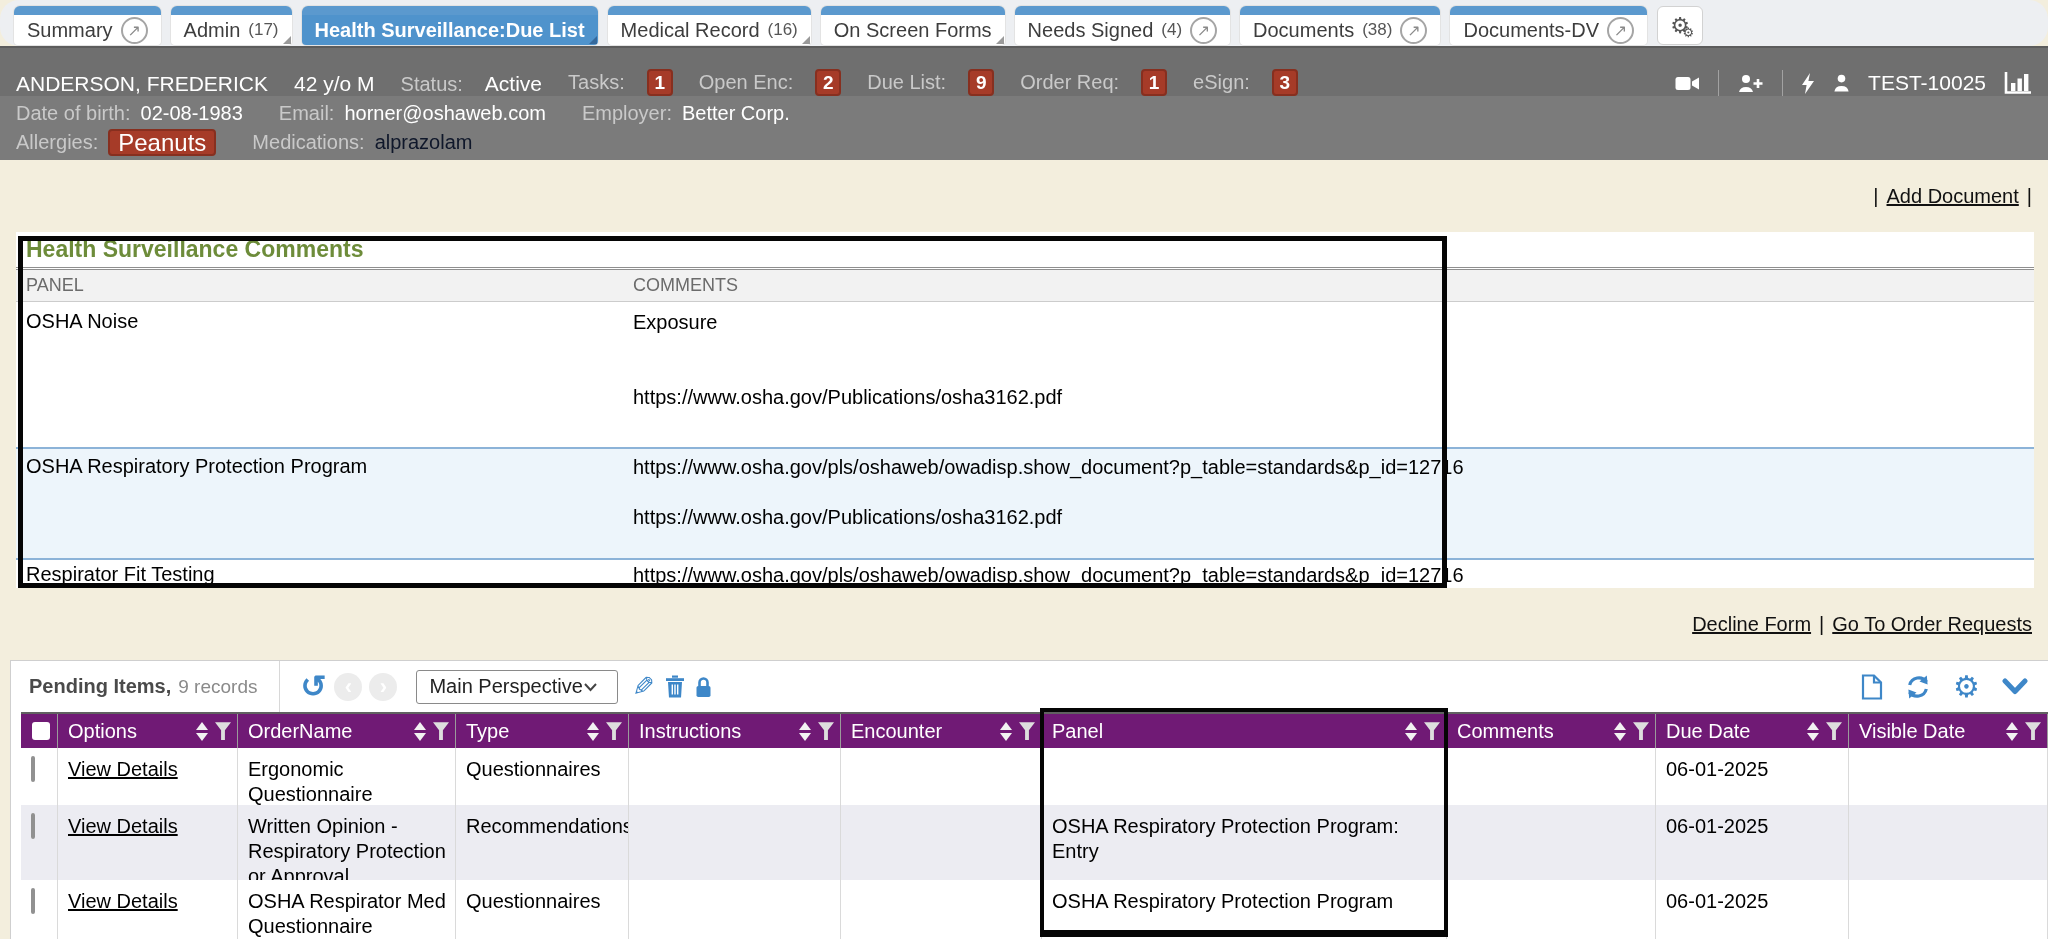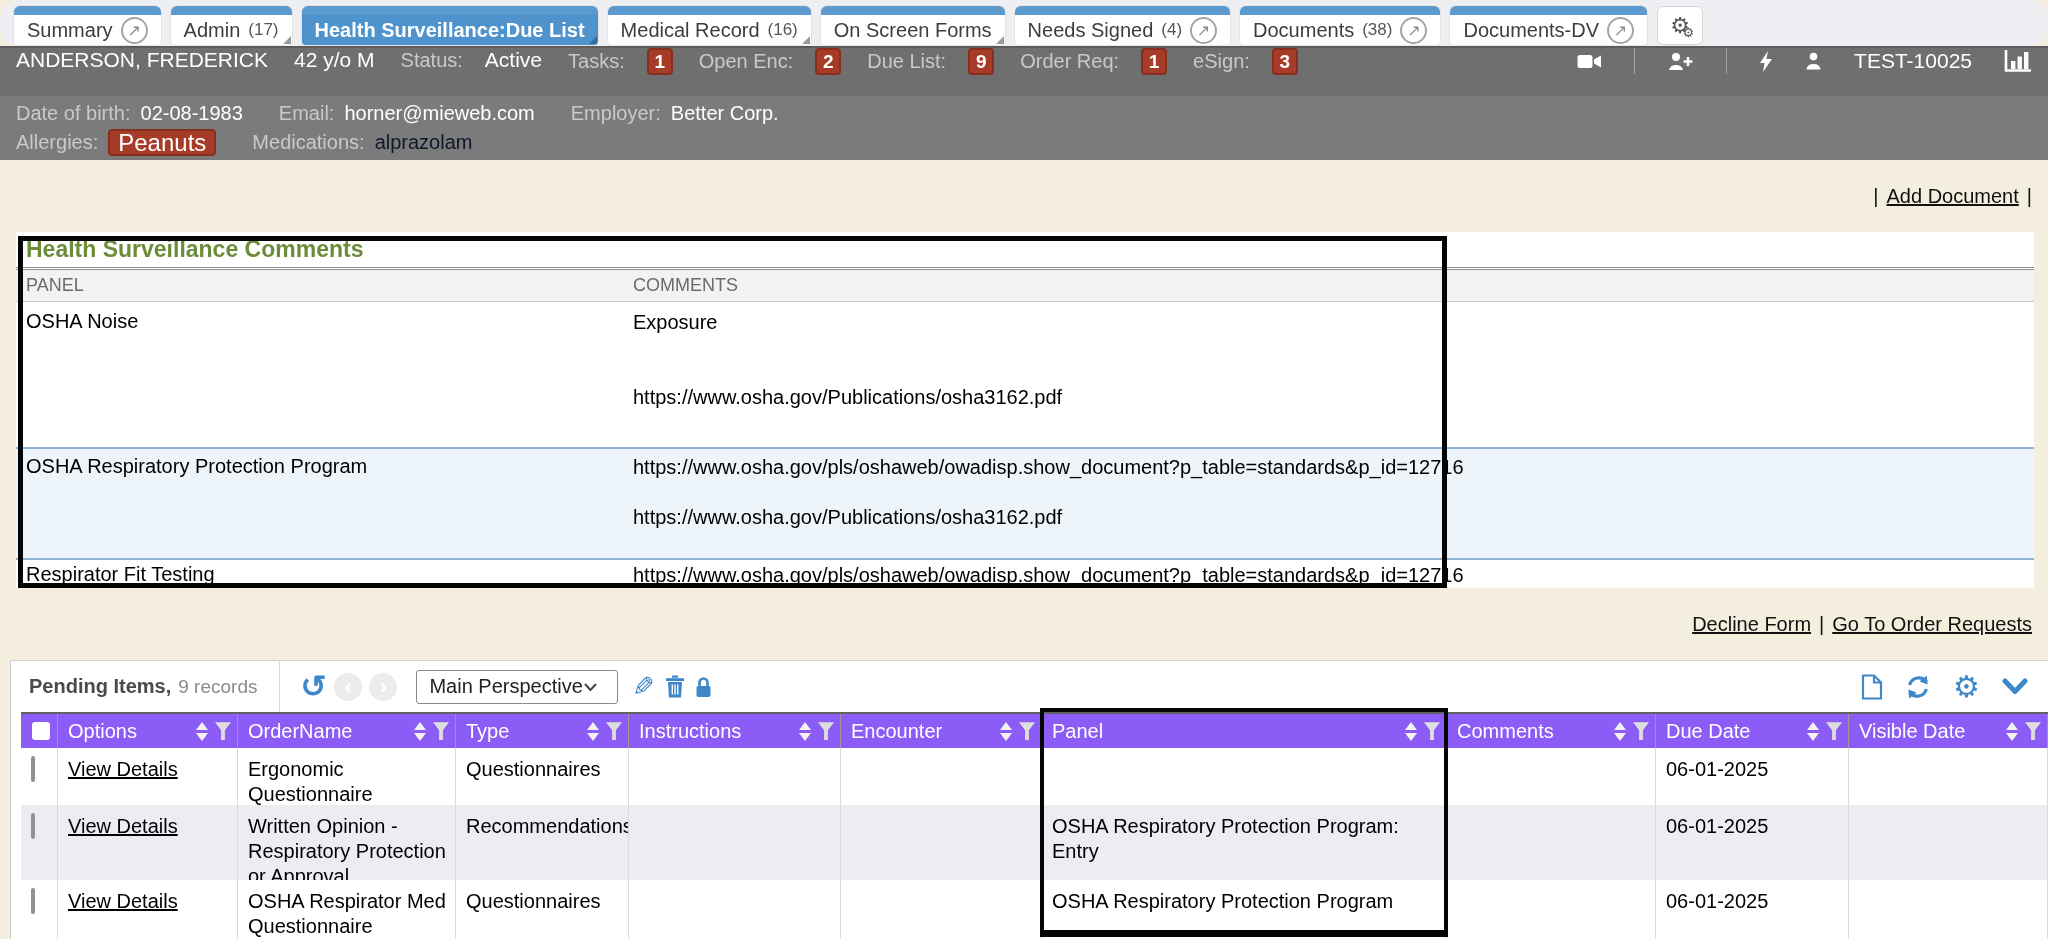--- a/index.html
+++ b/index.html
@@ -16,27 +16,27 @@
   .tab.fold::after{content:"";position:absolute;right:1px;bottom:1px;width:0;height:0;
        border-left:8px solid transparent;border-bottom:8px solid #9a9a9a;}
   .tab.active.fold::after{border-bottom-color:#36699c;}
   .extlink{width:27px;height:27px;border:2px solid #a5a5a5;border-radius:50%;display:inline-flex;
        align-items:center;justify-content:center;color:#8a8a8a;font-size:16px;background:#fff;}
   .gearbtn{position:relative;width:46px;height:39px;background:#fff;border:1px solid #d2d2d2;border-radius:6px;
        display:flex;align-items:center;justify-content:center;color:#555;font-size:22px;cursor:pointer;}
   .gearbtn .g2{position:absolute;right:8px;bottom:4px;font-size:13px;}
 
   
-  .pbar1{height:50px;background:#6f6f6f;border-top:2px solid #5c5c5c;display:flex;align-items:flex-start;color:#fff;
+  .pbar1{height:50px;background:#6f6f6f;border-top:2px solid #5c5c5c;display:flex;align-items:flex-end;color:#fff;
        padding:0 16px;gap:26px;font-size:21px;}
   .plabel{color:#c9c9c9;font-size:20px;}
   .pair{display:flex;align-items:center;gap:22px;}
   .badge{background:#a63b28;border:2px solid #872f1f;border-radius:4px;color:#fff;min-width:26px;height:27px;
        display:inline-flex;align-items:center;justify-content:center;font-size:19px;font-weight:bold;padding:0 5px;}
-  .rgroup{margin-left:auto;display:flex;align-items:center;gap:32px;}
+  .rgroup{margin-left:auto;display:flex;align-items:center;gap:18px;}
   .vsep{width:1px;height:26px;background:#a2a2a2;}
   .pbar2{height:64px;background:#7b7b7b;color:#fff;padding:3px 16px 0;font-size:20px;}
   .prow2{height:29px;display:flex;align-items:center;gap:10px;}
   .gold{color:#0f172a;}
   .gap26{width:16px;}
 
   
   .banner{height:72px;display:flex;align-items:center;justify-content:flex-end;gap:8px;padding-right:16px;
        font-size:20px;color:#111;}
   .linku{color:#111;text-decoration:underline;cursor:pointer;}
@@ -67,21 +67,21 @@
   .icn{color:#3e87c8;display:inline-flex;align-items:center;justify-content:center;cursor:pointer;}
   .undo{font-size:31px;font-weight:bold;margin-right:8px;}
   .navc{width:28px;height:28px;border-radius:50%;background:#ececec;color:#fff;font-size:22px;font-weight:bold;
        display:inline-flex;align-items:center;justify-content:center;margin-right:7px;cursor:default;}
   .persel{width:202px;height:34px;border:1px solid #8a8a8a;border-radius:3px;background:#fff;margin:0 14px 0 12px;
        display:flex;align-items:center;padding:0 9px 0 12px;font-size:20px;color:#222;cursor:pointer;}
   .pencil{font-size:27px;transform:scaleX(-1);margin-right:10px;}
   .tool-gap{margin-right:10px;}
   .ricons{margin-left:auto;display:flex;align-items:center;gap:22px;}
 
-  .phead{height:36px;background:#8b5cf6;border-top:2px solid #616161;display:grid;
+  .phead{height:36px;background:#701a75;border-top:2px solid #616161;display:grid;
        grid-template-columns:37px 180px 218px 173px 212px 201px 405px 209px 193px auto;
        color:#fff;font-size:20px;margin-left:10px;}
   .phead>div{display:flex;align-items:center;padding:0 6px 0 10px;border-right:1px solid #9b9b9b;overflow:hidden;}
   .phead .hlabel{flex:1;white-space:nowrap;}
   .hicons{display:flex;align-items:center;gap:7px;}
   .sort{display:flex;flex-direction:column;gap:3px;cursor:pointer;}
   .sort .up{width:0;height:0;border-left:6px solid transparent;border-right:6px solid transparent;border-bottom:8px solid #f2f2f2;}
   .sort .dn{width:0;height:0;border-left:6px solid transparent;border-right:6px solid transparent;border-top:8px solid #f2f2f2;}
   .funnel{width:16px;height:18px;background:#dedede;cursor:pointer;
        clip-path:polygon(0 0,100% 0,62% 45%,62% 100%,38% 100%,38% 45%);}
@@ -219,21 +219,21 @@
       </span>
     </span>
   </div>
 
   <div class="pbar2">
     <div class="prow2">
       <span class="plabel">Date of birth:</span>
       <span>02-08-1983</span>
       <span class="gap26"></span>
       <span class="plabel">Email:</span>
-      <span>horner@mieweb.com</span>
+      <span>horner@oshaweb.com</span>
       <span class="gap26"></span>
       <span class="plabel">Employer:</span>
       <span>Better Corp.</span>
     </div>
     <div class="prow2">
       <span class="plabel">Allergies:</span>
       <span class="badge" style="font-weight:normal;font-size:24px;padding:0 8px;">Peanuts</span>
       <span class="gap26"></span>
       <span class="plabel">Medications:</span>
       <span class="gold">alprazolam</span>

